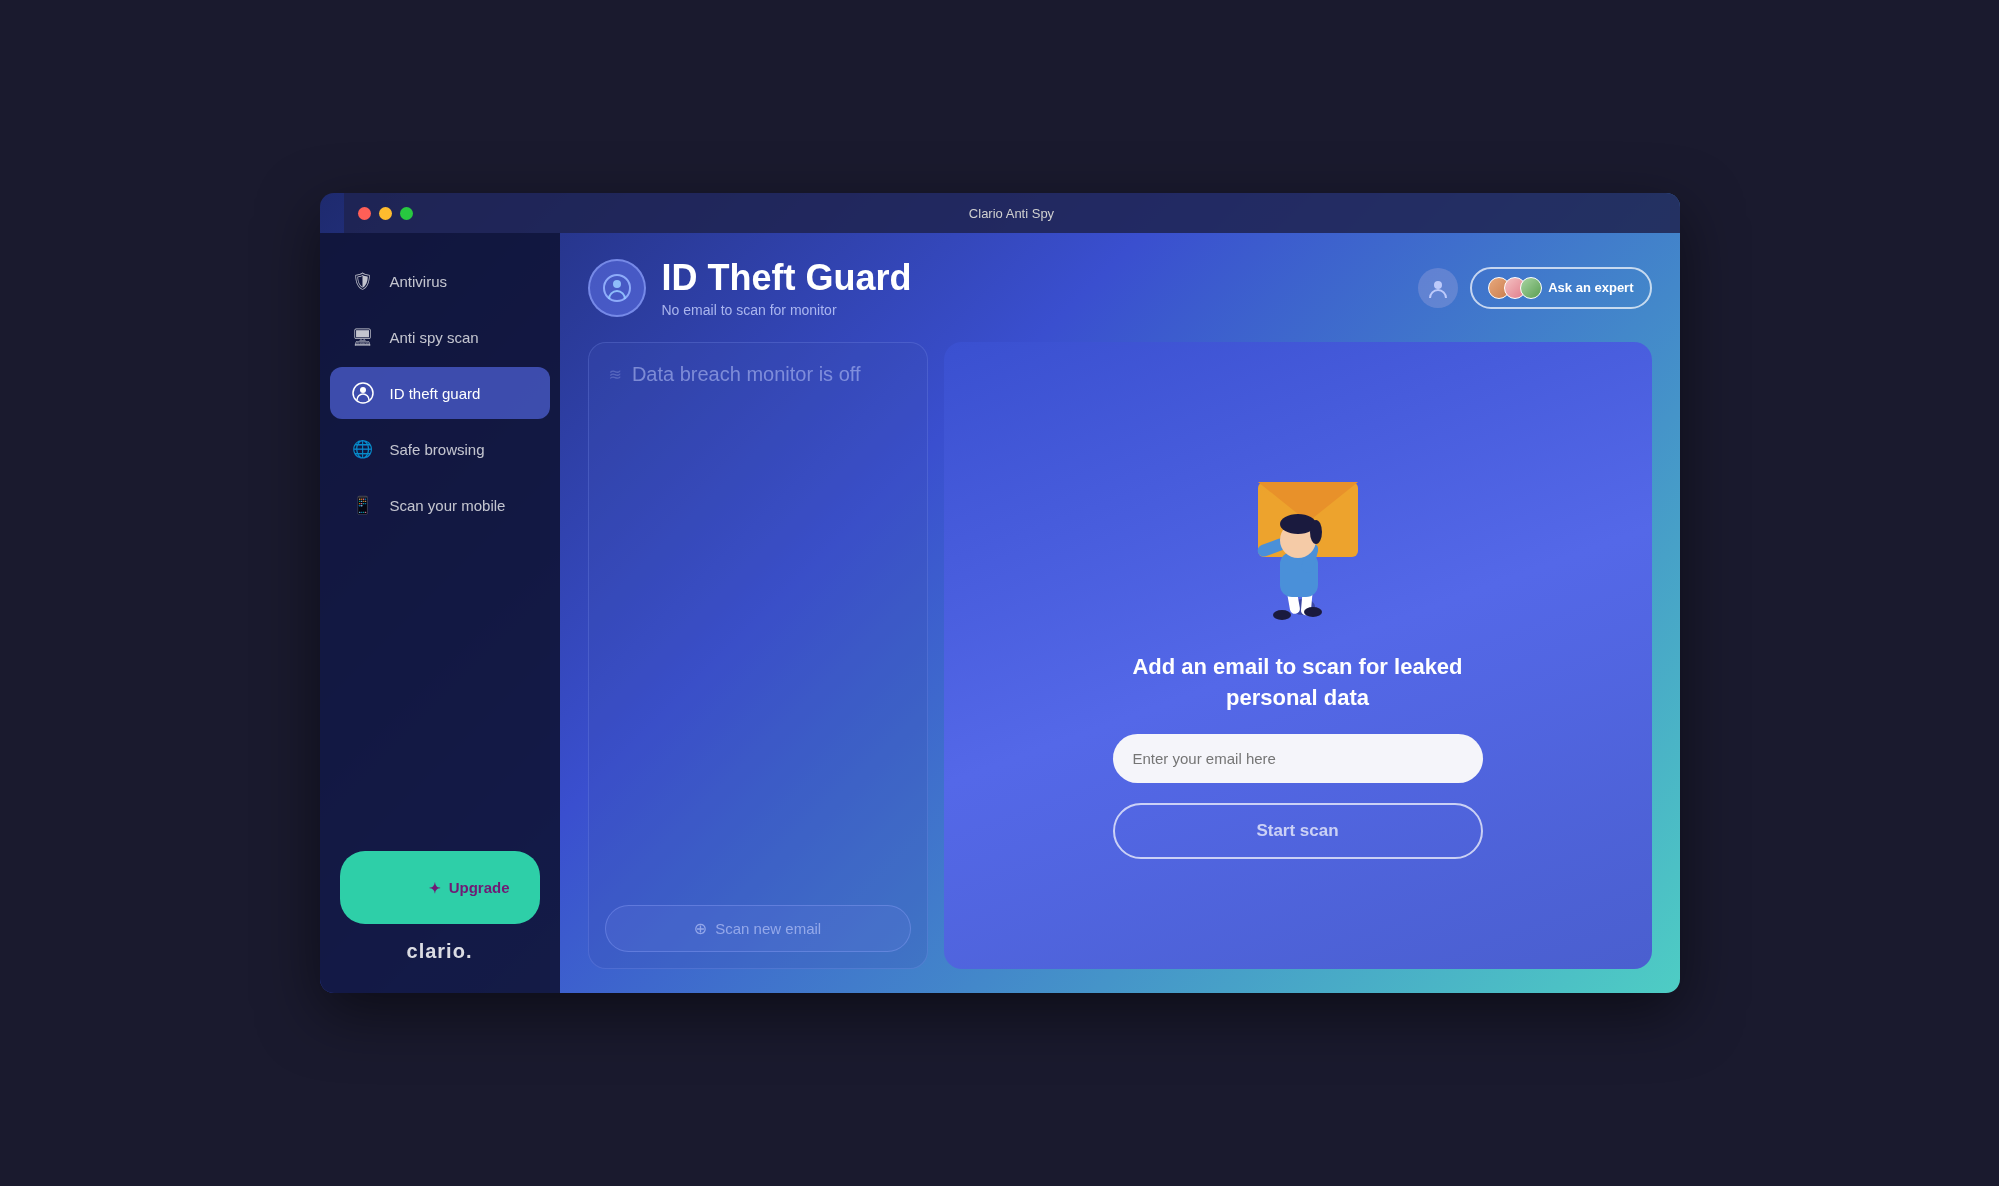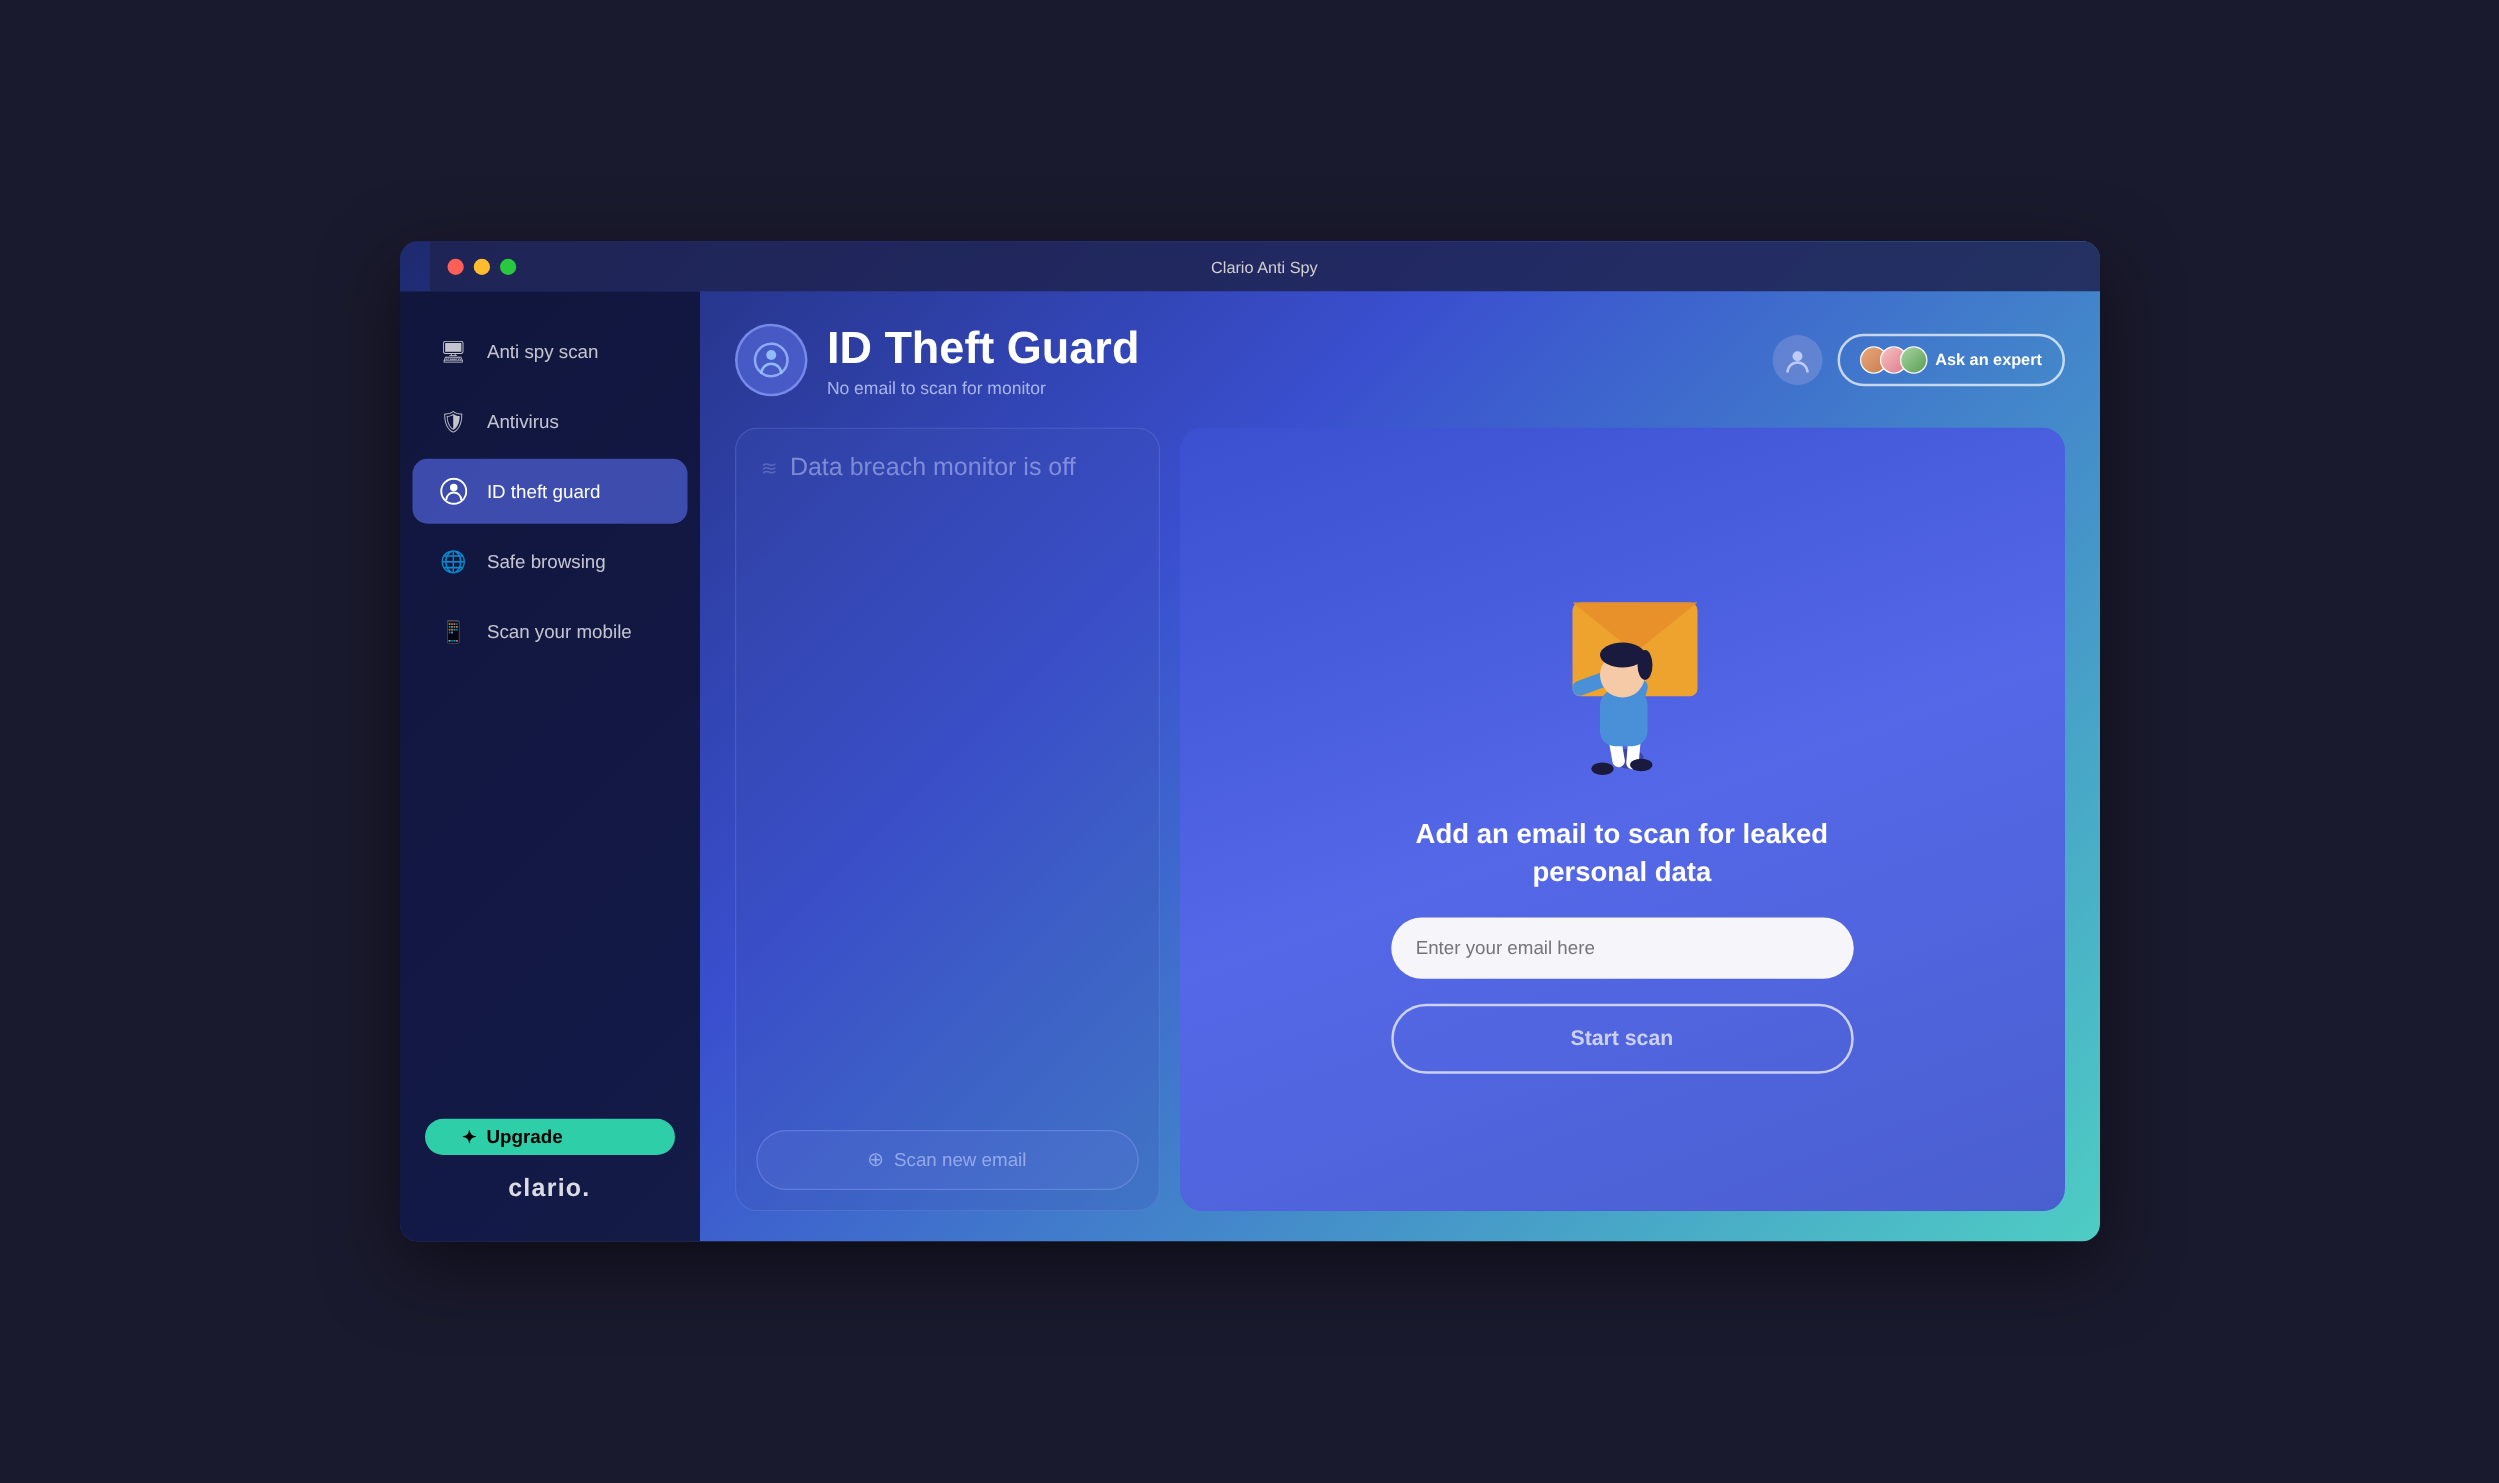--- a/index.html
+++ b/index.html
@@ -110,32 +110,32 @@
       margin-top: auto;
       padding: 0 20px 10px;
       display: flex;
       flex-direction: column;
       align-items: center;
       gap: 16px;
     }
 
     .upgrade-btn {
       background: #2ecfa8;
-      color: #000000;
+      color: #701a75;
       border: none;
       border-radius: 25px;
-      padding: 6px 30px;
+      padding: 28px 30px;
       font-size: 15px;
       font-weight: 600;
       cursor: pointer;
       display: flex;
       align-items: center;
       gap: 8px;
       width: 100%;
-      justify-content: flex-start;
+      justify-content: flex-end;
     }
 
     .logo-text {
       color: rgba(255,255,255,0.85);
       font-size: 20px;
       font-weight: 700;
       letter-spacing: 1px;
     }
 
     
@@ -373,27 +373,27 @@
       <div class="traffic-light tl-green"></div>
     </div>
     <span class="title-text">Clario Anti Spy</span>
   </div>
 
   <div class="main-content">
 
     <div class="sidebar">
 
       <div class="nav-item">
+        <div class="nav-icon icon-shield"></div>
+        <span>Antivirus</span>
+      </div>
+
+      <div class="nav-item">
         <div class="nav-icon icon-monitor"></div>
         <span>Anti spy scan</span>
-      </div>
-
-      <div class="nav-item">
-        <div class="nav-icon icon-shield"></div>
-        <span>Antivirus</span>
       </div>
 
       <div class="nav-item active">
         <div class="nav-icon">
           <svg width="22" height="22" viewBox="0 0 22 22" fill="none">
             <circle cx="11" cy="11" r="10" stroke="white" stroke-width="1.5" fill="none"></circle>
             <circle cx="11" cy="8" r="3" fill="white"></circle>
             <path d="M5 18c0-3.3 2.7-6 6-6s6 2.7 6 6" stroke="white" stroke-width="1.5" fill="none"></path>
           </svg>
         </div>

